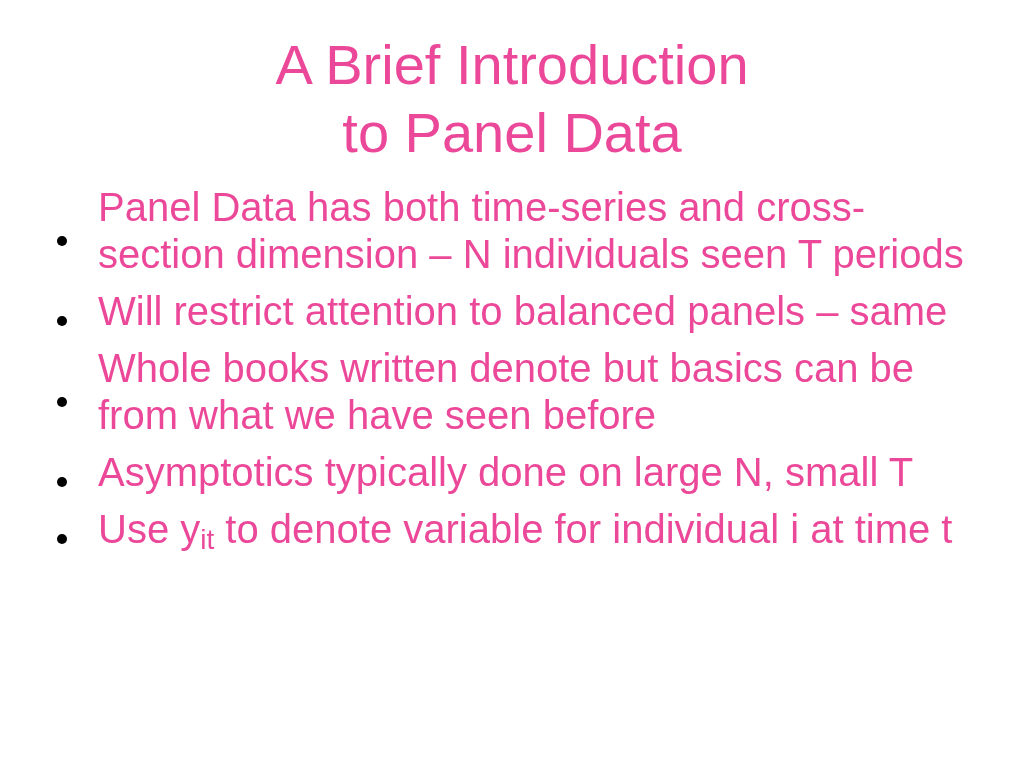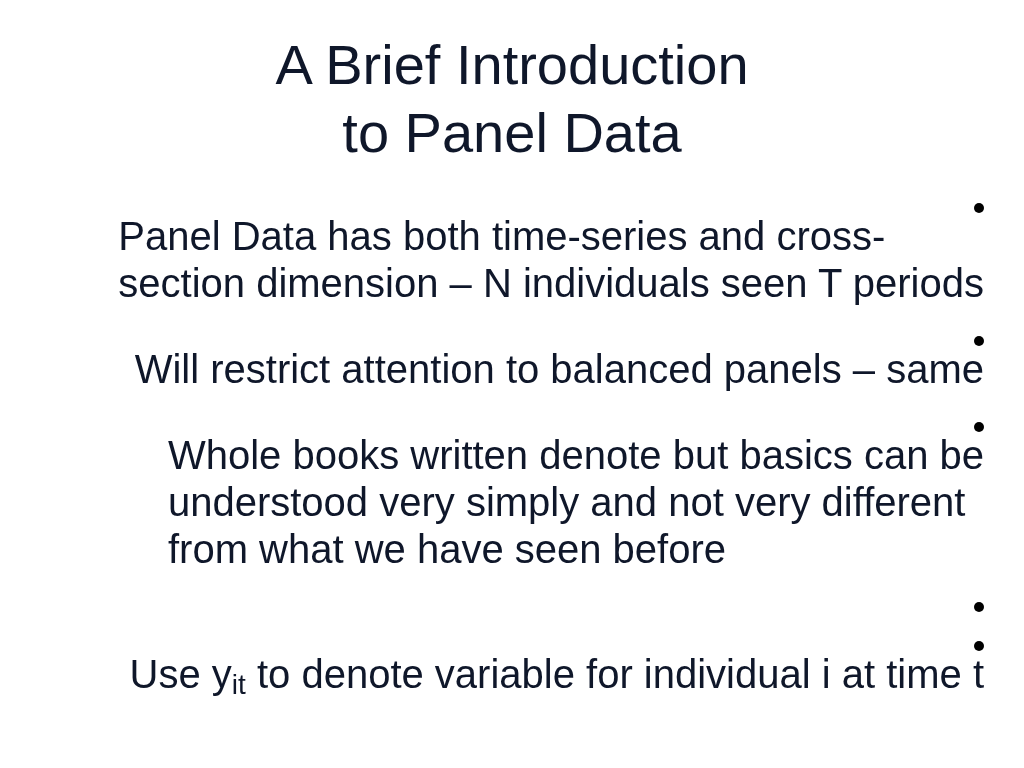--- a/index.html
+++ b/index.html
@@ -5,21 +5,21 @@
   html, body {
     margin: 0;
     padding: 0;
     background: #ffffff;
   }
   .slide {
     position: relative;
     width: 1024px;
     height: 768px;
     background: #ffffff;
-    color: #0f172a;
+    color: #ec4899;
     font-family: "Liberation Sans", "DejaVu Sans", sans-serif;
     overflow: hidden;
   }
   .slide-title {
     margin: 0;
     padding-top: 31px;
     text-align: center;
     font-size: 56px;
     line-height: 68px;
     font-weight: 400;
@@ -27,23 +27,22 @@
   }
   .bullet-list {
     list-style: none;
     margin: 17px 0 0 0;
     padding: 0 40px 0 57px;
     font-size: 40px;
     line-height: 47px;
   }
   .bullet-item {
     display: flex;
-    align-items: flex-end;
+    align-items: center;
     margin: 0 0 10px 0;
-    flex-direction: column;
   }
   .bullet-marker {
     flex: 0 0 auto;
     width: 10px;
     height: 10px;
     border-radius: 50%;
     background: #000000;
     margin-top: 19px;
   }
   .bullet-text {
@@ -82,27 +81,29 @@
       <span class="bullet-marker"></span>
       <div class="bullet-text">
         <div class="bullet-line">Will restrict attention to balanced panels – same</div>
       </div>
     </li>
 
     <li class="bullet-item">
       <span class="bullet-marker"></span>
       <div class="bullet-text">
         <div class="bullet-line">Whole books written denote but basics can be</div>
-        <div class="bullet-line">understood very simply and not very different</div>
         <div class="bullet-line">from what we have seen before</div>
       </div>
     </li>
 
     <li class="bullet-item">
       <span class="bullet-marker"></span>
+      <div class="bullet-text">
+        <div class="bullet-line">Asymptotics typically done on large N, small T</div>
+      </div>
     </li>
 
     <li class="bullet-item">
       <span class="bullet-marker"></span>
       <div class="bullet-text">
         <div class="bullet-line"><span>Use y</span><sub class="subscript">it</sub><span> to denote variable for individual i at time t</span></div>
       </div>
     </li>
 
   </ul>

